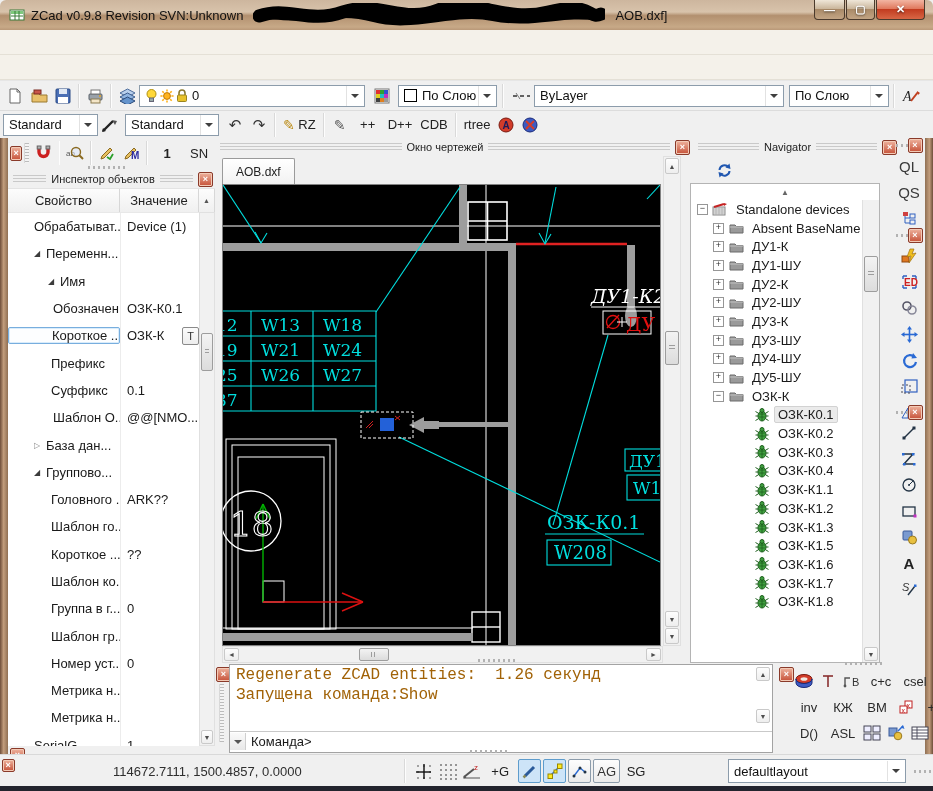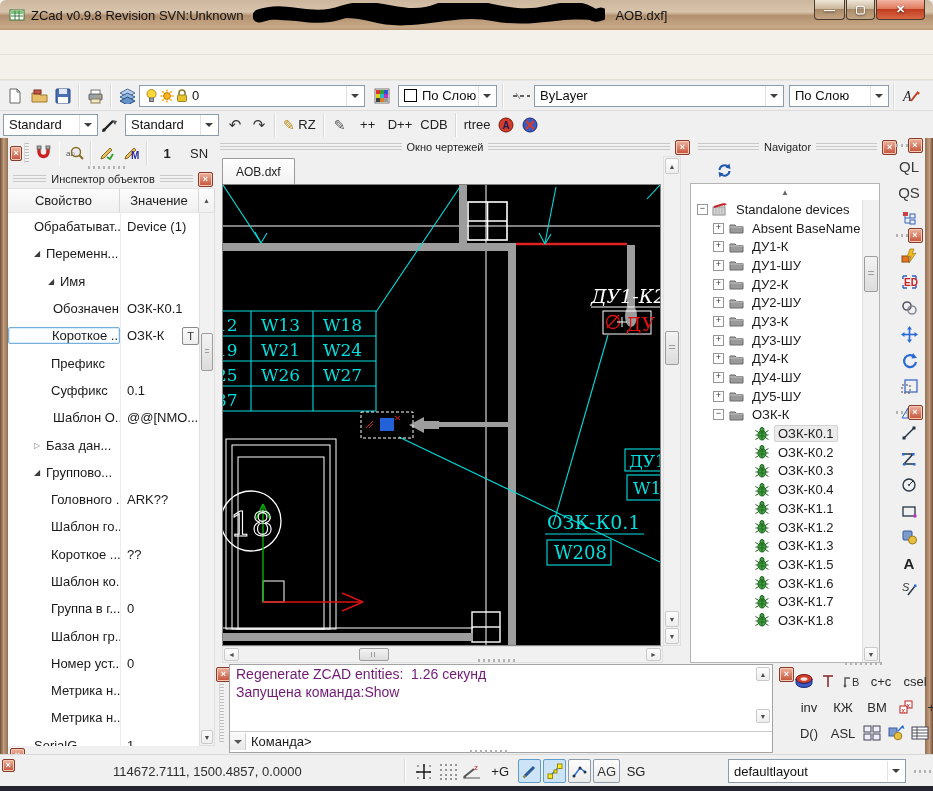--- a/index.html
+++ b/index.html
@@ -82,21 +82,21 @@
   .trow[data-exp="plus"] .texp::before{content:"+";}
   .trow[data-exp="minus"] .texp::before{content:"−";}
   .tico{display:none;width:16px;height:14px;margin-right:4px;flex:none;align-items:center;justify-content:center;}
   .trow[data-icon="root"] .tico-root{display:flex;}
   .trow[data-icon="folder"] .tico-folder{display:flex;}
   .trow[data-icon="bug"] .tico-bug{display:flex;}
   .tlabel{padding:0 3px;border:1px solid transparent;}
   .trow[data-sel="1"] .tlabel{background:#ebebeb;border:1px solid #d2d2d2;border-radius:2px;}
   
   .console-box{background:#fff;border:1px solid #a3a3a3;box-sizing:border-box;}
-  .cline{font-size:14px;color:#701a75;padding:1px 6px;white-space:pre;}
+  .cline{font-size:16px;color:#a16207;padding:1px 6px;white-space:pre;font-family:Liberation Mono, monospace;}
   .promptrow{display:flex;align-items:center;border-top:1px solid #c9c9c9;height:19px;background:#fff;}
   .parr{width:15px;height:17px;display:flex;align-items:center;justify-content:center;background:linear-gradient(#fafafa,#e8e8e8);border-right:1px solid #cfcfcf;}
   .ptext{font-size:13px;color:#1a1a1a;padding-left:5px;}
   
   .rtb{display:flex;flex-direction:column;align-items:center;}
   .rtb .tb{margin:1px 0;}
   .rt-label{font-size:15px;color:#3a3a3a;}
   .cmdgrid{display:flex;flex-direction:column;}
   .cmdrow{display:flex;align-items:center;height:26px;}
   .cmdrow .tb.txt{font-size:13px;color:#2a2a2a;padding:0 5px;}
@@ -846,32 +846,20 @@
         <div class="trow" data-icon="folder" data-exp="plus" style="--pad: 22px;">
           <span class="texp"></span>
 
           <span class="tico tico-folder">
             <svg width="15" height="12">
               <path d="M1,3 h5 l1.5,1.5 H14 V11 H1 z" fill="#9a9a9a" stroke="#6a6a6a"></path>
               <path d="M1,5 h13" stroke="#c2c2c2"></path>
             </svg>
           </span>
 
-          <span class="tlabel">ДУ4-К</span>
-        </div>
-        <div class="trow" data-icon="folder" data-exp="plus" style="--pad: 22px;">
-          <span class="texp"></span>
-
-          <span class="tico tico-folder">
-            <svg width="15" height="12">
-              <path d="M1,3 h5 l1.5,1.5 H14 V11 H1 z" fill="#9a9a9a" stroke="#6a6a6a"></path>
-              <path d="M1,5 h13" stroke="#c2c2c2"></path>
-            </svg>
-          </span>
-
           <span class="tlabel">ДУ4-ШУ</span>
         </div>
         <div class="trow" data-icon="folder" data-exp="plus" style="--pad: 22px;">
           <span class="texp"></span>
 
           <span class="tico tico-folder">
             <svg width="15" height="12">
               <path d="M1,3 h5 l1.5,1.5 H14 V11 H1 z" fill="#9a9a9a" stroke="#6a6a6a"></path>
               <path d="M1,5 h13" stroke="#c2c2c2"></path>
             </svg>

